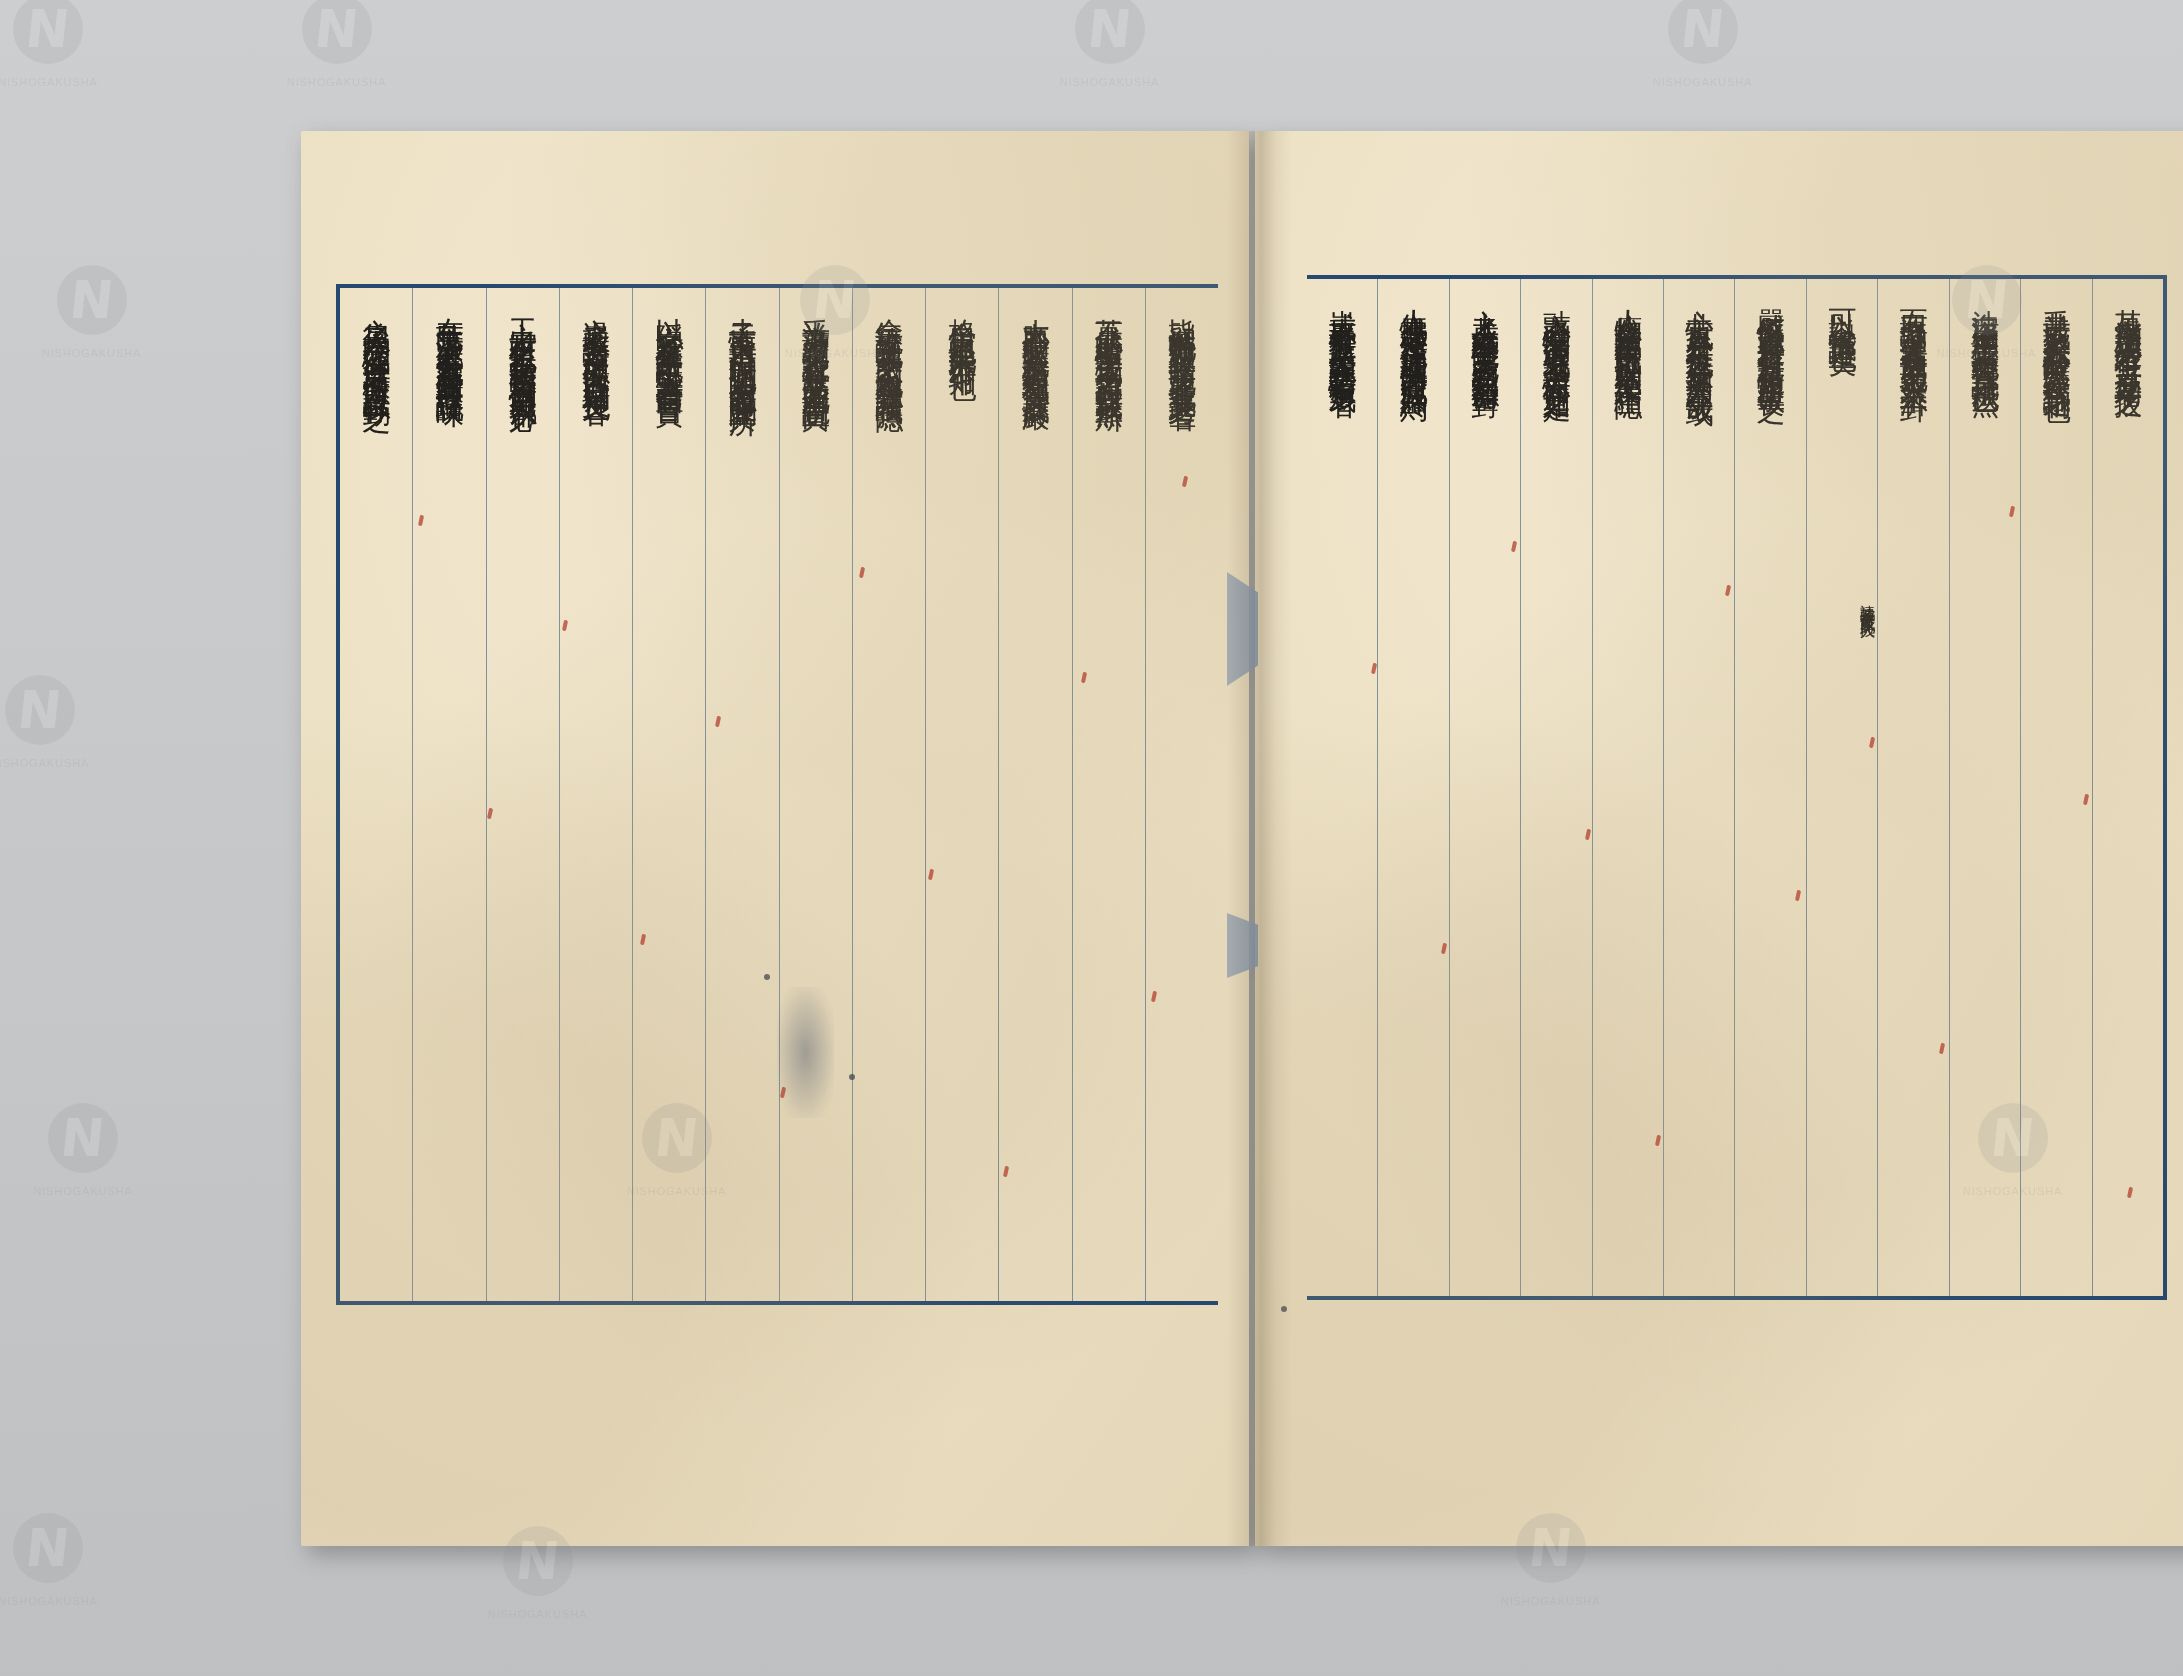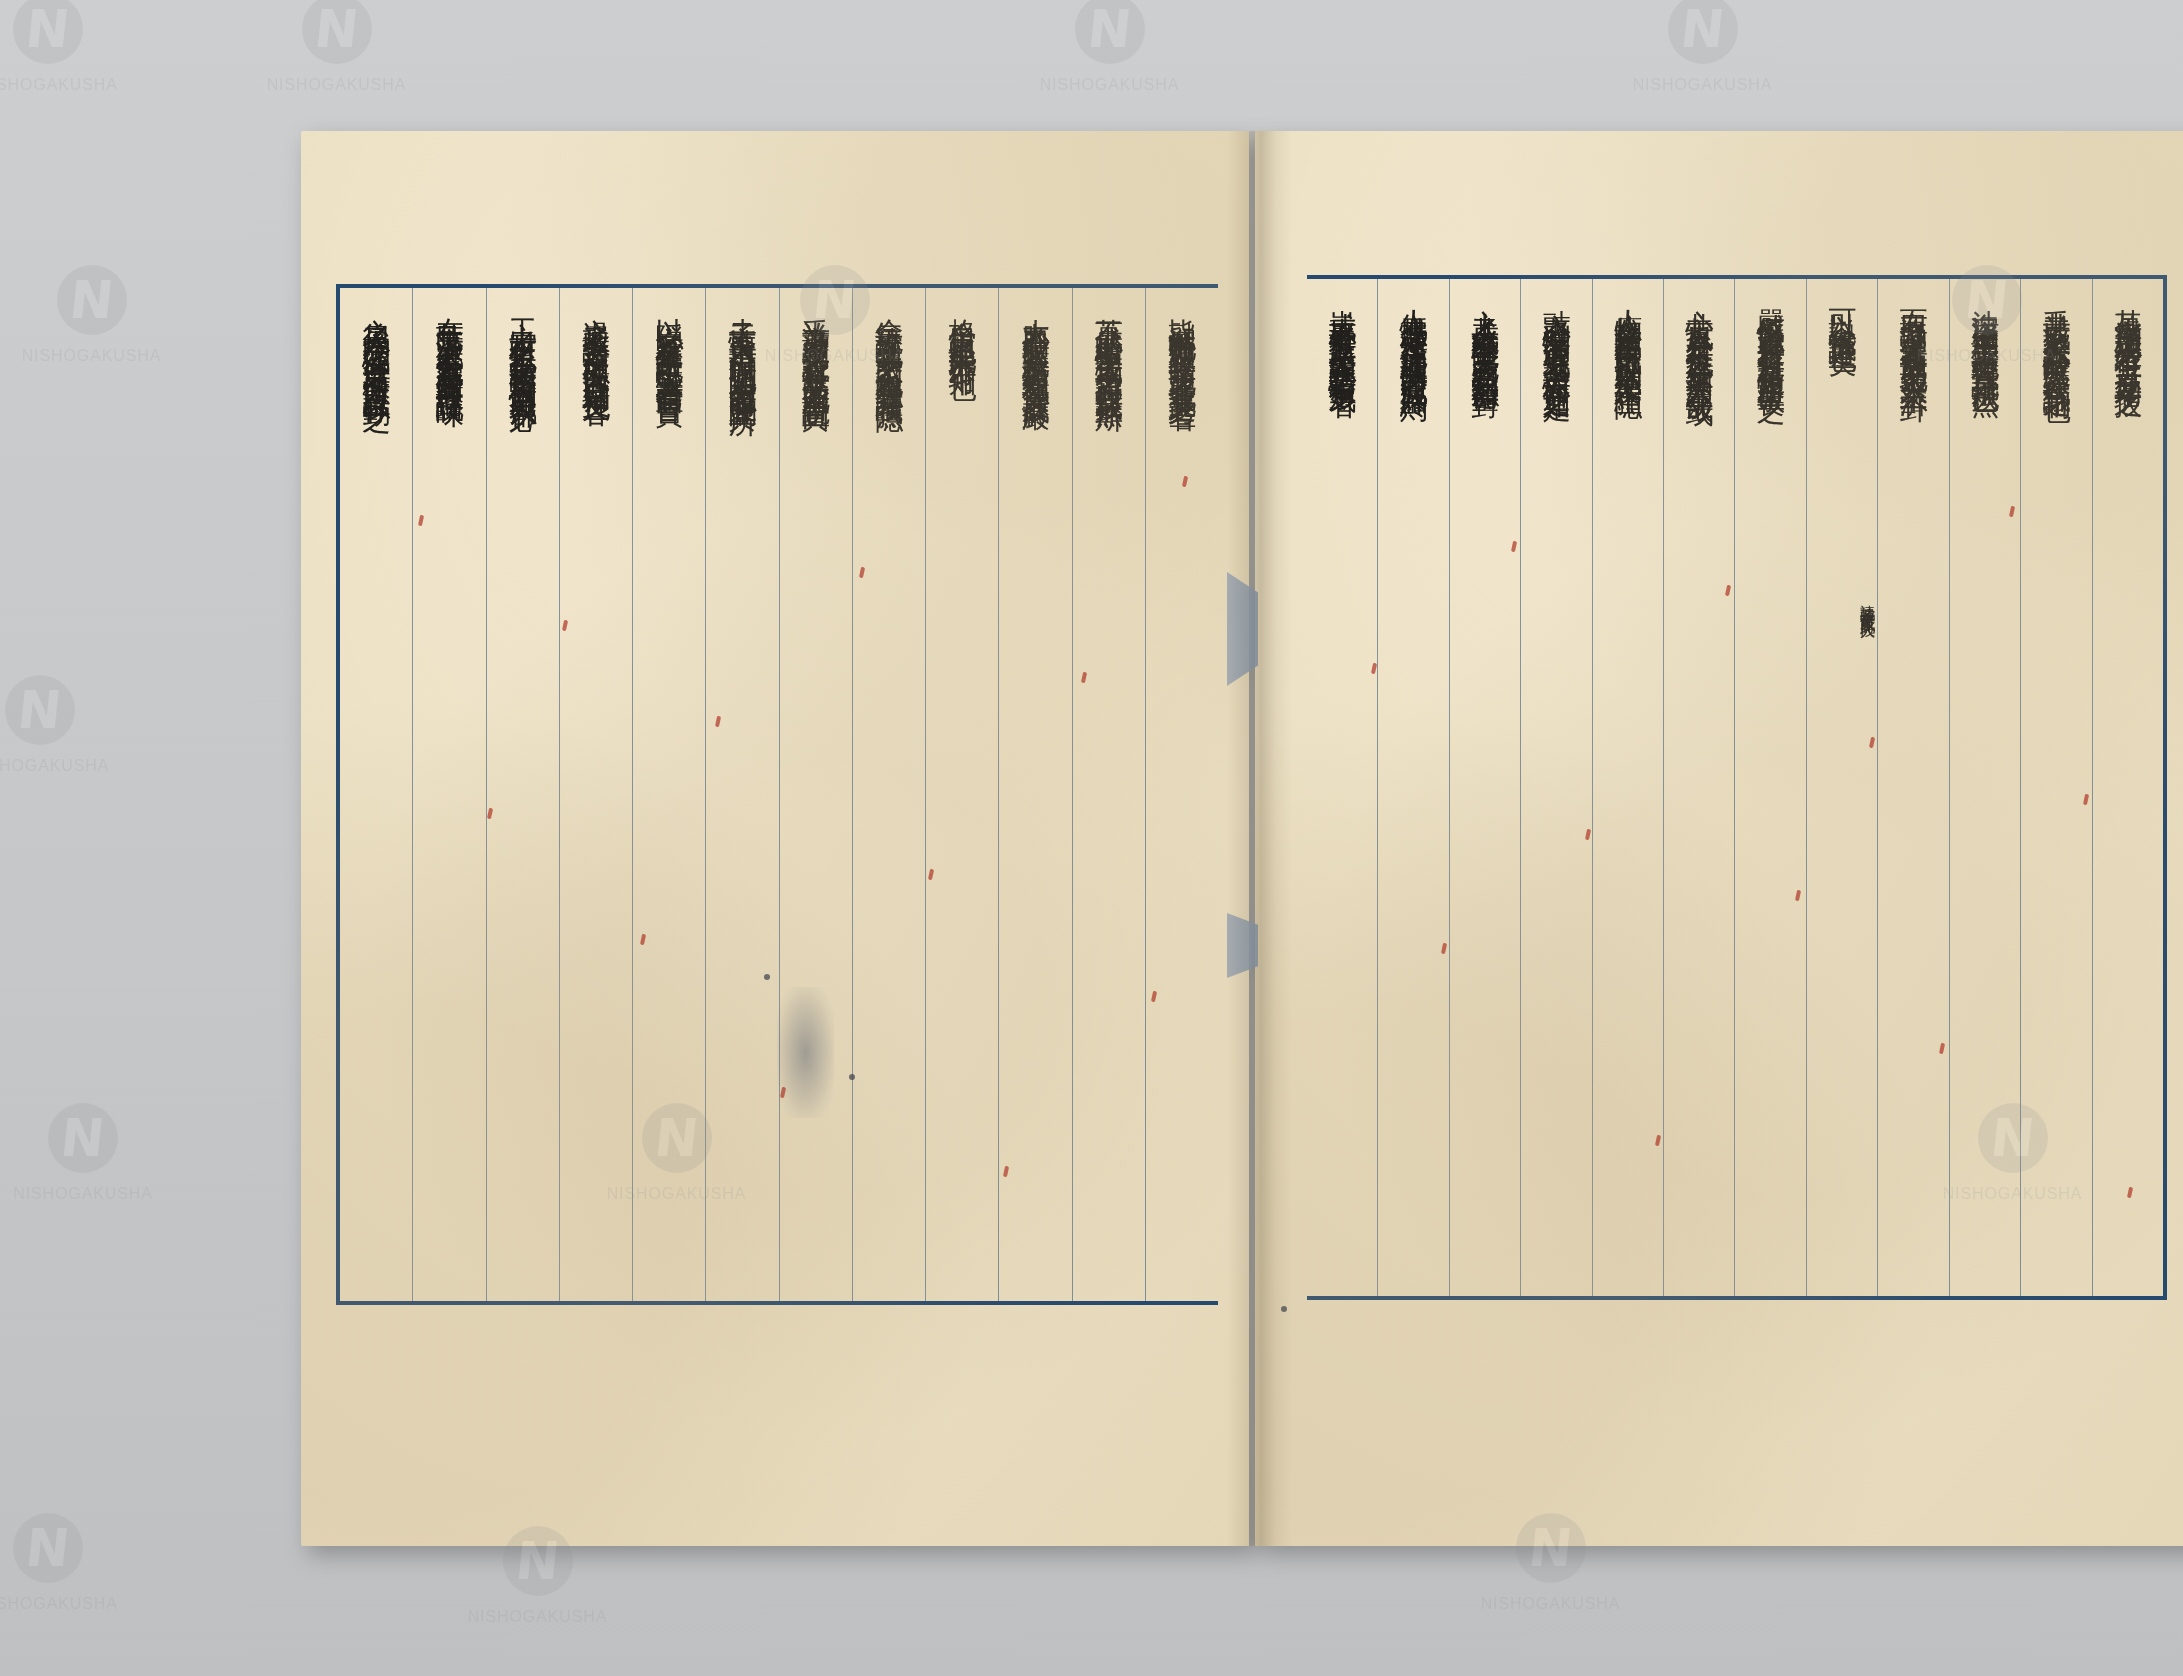--- a/index.html
+++ b/index.html
@@ -52,21 +52,21 @@
     font-size: 52px;
     color: #d6d7d8;
     line-height: 1;
     transform: skewX(-6deg);
   }
   .wm .wm-text {
     position: absolute;
     left: 50%;
     top: 78%;
     transform: translate(-50%, 0) ;
-    font-size: 16px;
+    font-size: 11px;
     letter-spacing: 0.9px;
     color: #8d9093;
     font-family: "Liberation Sans", sans-serif;
     white-space: nowrap;
     text-align: center;
   }
 
   
   #book {
     position: absolute;

